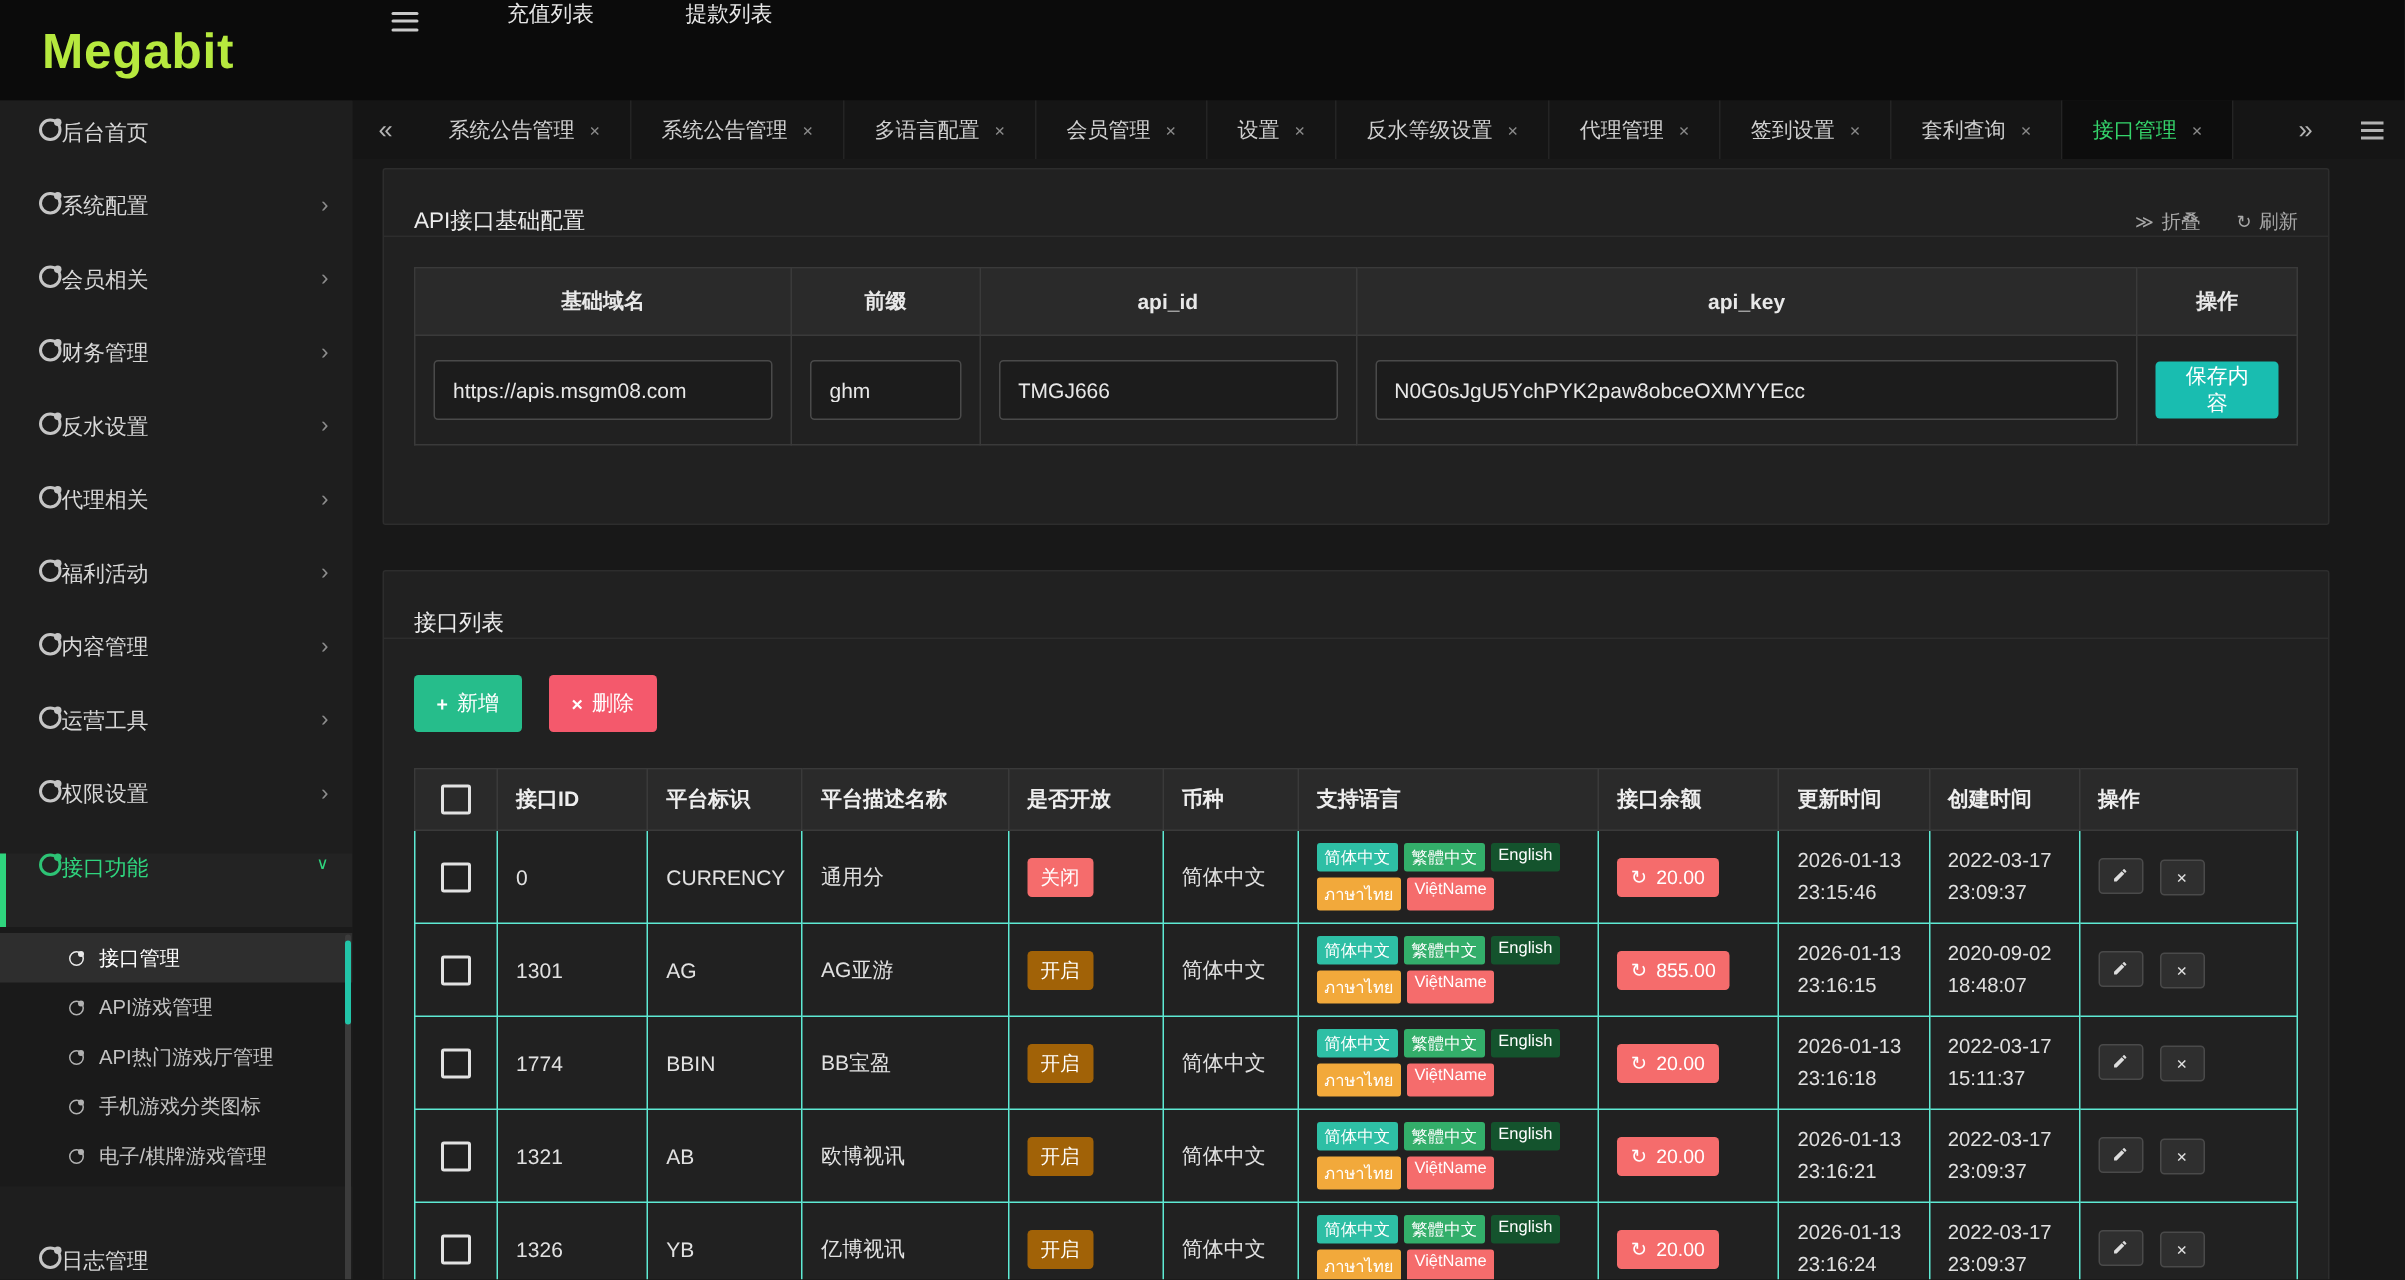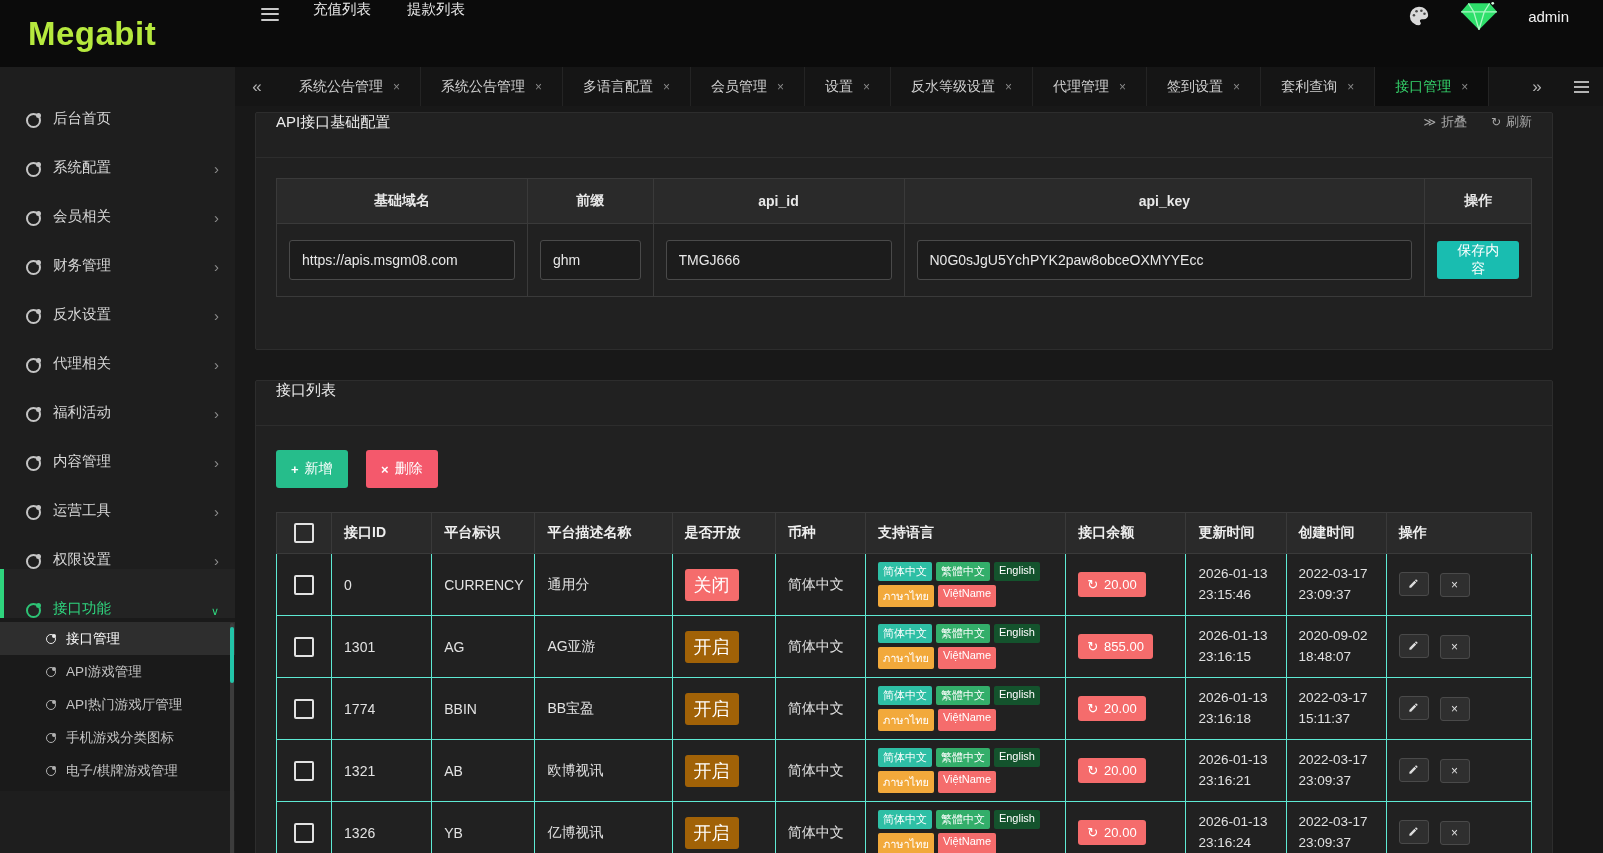--- a/index.html
+++ b/index.html
@@ -5,28 +5,28 @@
   html,body{margin:0;padding:0;width:1603px;height:853px;overflow:hidden;background:#181818;
     font-family:"Liberation Sans","DejaVu Sans",sans-serif;-webkit-font-smoothing:antialiased;}
   a{text-decoration:none;cursor:pointer;}
   
   .topbar{height:67px;background:#0b0b0b;display:flex;align-items:flex-start;}
   .logo-box{width:235px;height:100%;display:flex;align-items:center;padding-left:28px;box-sizing:border-box;cursor:pointer;}
   .logo-text{font-size:33px;font-weight:800;color:#b6e93e;letter-spacing:.5px;}
   .burger{margin-left:22px;cursor:pointer;padding:4px;}
   .burger i{display:block;width:18px;height:2px;background:#c9c9c9;margin:3.5px 0;border-radius:1px;}
   .top-nav{display:flex;gap:36px;margin-left:30px;}
-  .top-nav a{color:#e8e8e8;font-size:14.5px;}
+  .top-nav a{color:#e8e8e8;font-size:14.5px;margin-left:25px;}
   .top-right{margin-left:auto;display:flex;align-items:center;gap:30px;padding-right:34px;}
   .icon-btn{cursor:pointer;display:inline-flex;align-items:center;}
   .user{color:#f2f2f2;font-size:15px;cursor:pointer;}
   
   .main-row{display:flex;height:786px;}
   .sidebar{width:235px;flex:none;background:#1e1e1e;position:relative;padding-top:12px;box-sizing:border-box;overflow:hidden;}
-  .side-item{height:49px;display:flex;align-items:flex-end;gap:12px;padding:0 16px 0 26px;color:#d8d8d8;font-size:14.5px;cursor:pointer;box-sizing:border-box;}
+  .side-item{height:49px;display:flex;align-items:flex-start;gap:0;padding:0 16px 0 26px;color:#d8d8d8;font-size:14.5px;cursor:pointer;box-sizing:border-box;}
   .side-item .arrow{margin-left:auto;color:#8d8d8d;font-size:15px;}
   .side-item.active{color:#2fd57e;border-left:4px solid #2fd57e;padding-left:22px;background:#232323;}
   .side-item.active .arrow{color:#2fd57e;font-size:11px;}
   .ring{position:relative;display:inline-block;width:11px;height:11px;border:2px solid currentColor;border-radius:50%;opacity:.9;flex:none;}
   .ring::after{content:"";position:absolute;right:-2px;top:-2px;width:5px;height:5px;border-radius:50%;background:currentColor;}
   .submenu{background:#1a1a1a;padding:4px 0;}
   .sub-item{height:33px;display:flex;align-items:center;gap:10px;padding-left:46px;color:#c3c3c3;font-size:13.5px;cursor:pointer;}
   .sub-item.active{background:#2e2e2e;color:#ffffff;}
   .sub-item .ring{width:8px;height:8px;border-width:1.5px;}
   .sub-item .ring::after{width:4px;height:4px;right:-1px;top:-1px;}
@@ -38,21 +38,21 @@
   .tabbar{height:39px;background:#151515;display:flex;align-items:stretch;flex:none;}
   .tab-ctrl{width:44px;display:flex;align-items:center;justify-content:center;color:#b3b3b3;font-size:17px;cursor:pointer;}
   .tab{display:flex;align-items:center;padding:0 20px;color:#d0d0d0;font-size:14px;border-right:1px solid #242424;cursor:pointer;white-space:nowrap;}
   .tab .x{margin-left:10px;color:#8a8a8a;font-size:12px;}
   .tab.active{background:#0d0d0d;color:#35d46b;}
   .tabbar .spacer{flex:1;}
   .mini-burger i{display:block;width:15px;height:2px;background:#b3b3b3;margin:3px 0;}
   
   .content{flex:1;overflow:hidden;padding:6px 50px 0 20px;}
   .panel{background:#212121;border:1px solid #2d2d2d;border-radius:2px;}
-  .panel-hd{height:44px;display:flex;align-items:flex-start;padding:0 20px;border-bottom:1px solid #2d2d2d;}
+  .panel-hd{height:44px;display:flex;align-items:flex-end;padding:0 20px;border-bottom:1px solid #2d2d2d;}
   .panel-title{color:#ececec;font-size:15px;}
   .panel-actions{margin-left:auto;display:flex;gap:24px;color:#a8a8a8;font-size:13px;align-items:center;}
   .panel-actions span{cursor:pointer;}
   .panel-actions .ic{margin-right:5px;font-size:12px;}
   .cfg-body{padding:20px 20px 52px;}
   table.cfg{width:100%;border-collapse:collapse;table-layout:fixed;}
   .cfg th{border:1px solid #3a3a3a;background:#2a2a2a;height:42px;color:#e8e8e8;font-size:14px;font-weight:700;text-align:center;}
   .cfg td{border:1px solid #3a3a3a;padding:16px 12px;text-align:center;}
   .inp{width:100%;height:40px;background:#1c1c1c;border:1px solid #4a4a4a;border-radius:3px;color:#e8e8e8;font-size:14px;padding:0 12px;box-sizing:border-box;font-family:inherit;}
   .btn{border:none;border-radius:3px;color:#fff;font-size:14px;height:38px;padding:0 15px;cursor:pointer;font-family:inherit;display:inline-flex;align-items:center;}
@@ -60,21 +60,21 @@
   .btn-save{background:#19bdb0;}
   .btn-add{background:#26bd8b;margin-right:14px;}
   .btn-del{background:#f4596c;}
   .list-body{padding:24px 20px 20px;}
   .list-btns{margin-bottom:24px;}
   table.list{width:100%;border-collapse:collapse;table-layout:fixed;}
   .list th{border:1px solid #3a3a3a;background:#2a2a2a;height:40px;color:#eeeeee;font-size:14px;font-weight:700;text-align:left;padding:0 12px;}
   .list td{border:1px solid #5eead4;color:#e2e2e2;font-size:14px;padding:8px 12px;height:45px;vertical-align:middle;}
   .cc{text-align:center !important;padding:0 !important;}
   .cbx{display:inline-block;width:16px;height:16px;border:2px solid #e2e2e2;border-radius:2px;background:transparent;cursor:pointer;vertical-align:middle;}
-  .badge{display:inline-block;padding:4px 9px;border-radius:3px;font-size:18px;color:#fff;}
+  .badge{display:inline-block;padding:4px 9px;border-radius:3px;font-size:13px;color:#fff;}
   .st-open{background:#a16207;}
   .st-closed{background:#f56c6c;}
   .langs{display:flex;flex-wrap:wrap;gap:4px;max-width:186px;}
   .lg{padding:2px 5px;border-radius:2px;font-size:11px;color:#fff;white-space:nowrap;}
   .lg-sc{background:#2ebfa5;}
   .lg-tc{background:#33ae6a;}
   .lg-en{background:#14532d;}
   .lg-th{background:#f2a93b;}
   .lg-vn{background:#f56c6c;}
   .bal{display:inline-flex;align-items:center;gap:6px;background:#f56c6c;color:#fff;border-radius:3px;padding:5px 9px;font-size:13px;cursor:pointer;}
@@ -90,39 +90,20 @@
   </div>
   <div class="burger">
       <i></i>
       <i></i>
       <i></i>
     </div>
   <nav class="top-nav">
     <a>充值列表</a>
     <a>提款列表</a>
   </nav>
-  <div class="top-right">
-    <span class="icon-btn">
-      <svg width="22" height="22" viewBox="0 0 24 24">
-          <path fill="#d9d9d9" d="M12 2a10 10 0 0 0 0 20c1.2 0 2-.9 2-2 0-.5-.2-.9-.5-1.3-.3-.3-.5-.7-.5-1.2 0-1.1.9-2 2-2h2.3A4.7 4.7 0 0 0 22 10.8C21.7 5.8 17.3 2 12 2z"></path>
-          <circle cx="6.5" cy="11.2" r="1.4" fill="#4a4a4a"></circle>
-          <circle cx="9.3" cy="6.8" r="1.4" fill="#4a4a4a"></circle>
-          <circle cx="14.6" cy="6.2" r="1.4" fill="#4a4a4a"></circle>
-          <circle cx="18" cy="9.6" r="1.4" fill="#4a4a4a"></circle>
-        </svg>
-    </span>
-    <span class="icon-btn">
-      <svg width="38" height="32" viewBox="0 0 36 30">
-          <polygon points="8,3 28,3 35,11 18,28 1,11" fill="#2ee06b"></polygon>
-          <path d="M1 11 H35 M8 3 L13 11 L18 28 M28 3 L23 11 L18 28" stroke="#aef7c6" stroke-width="1.2" fill="none"></path>
-          <circle cx="31" cy="3" r="1.3" fill="#d6ffe2"></circle>
-        </svg>
-    </span>
-    <span class="user">admin</span>
-  </div>
 </header>
 
 <div class="main-row">
 
   <aside class="sidebar">
     <div class="side-item">
       <span class="ring"></span>
       <span>后台首页</span>
       <span class="arrow"></span>
     </div>

